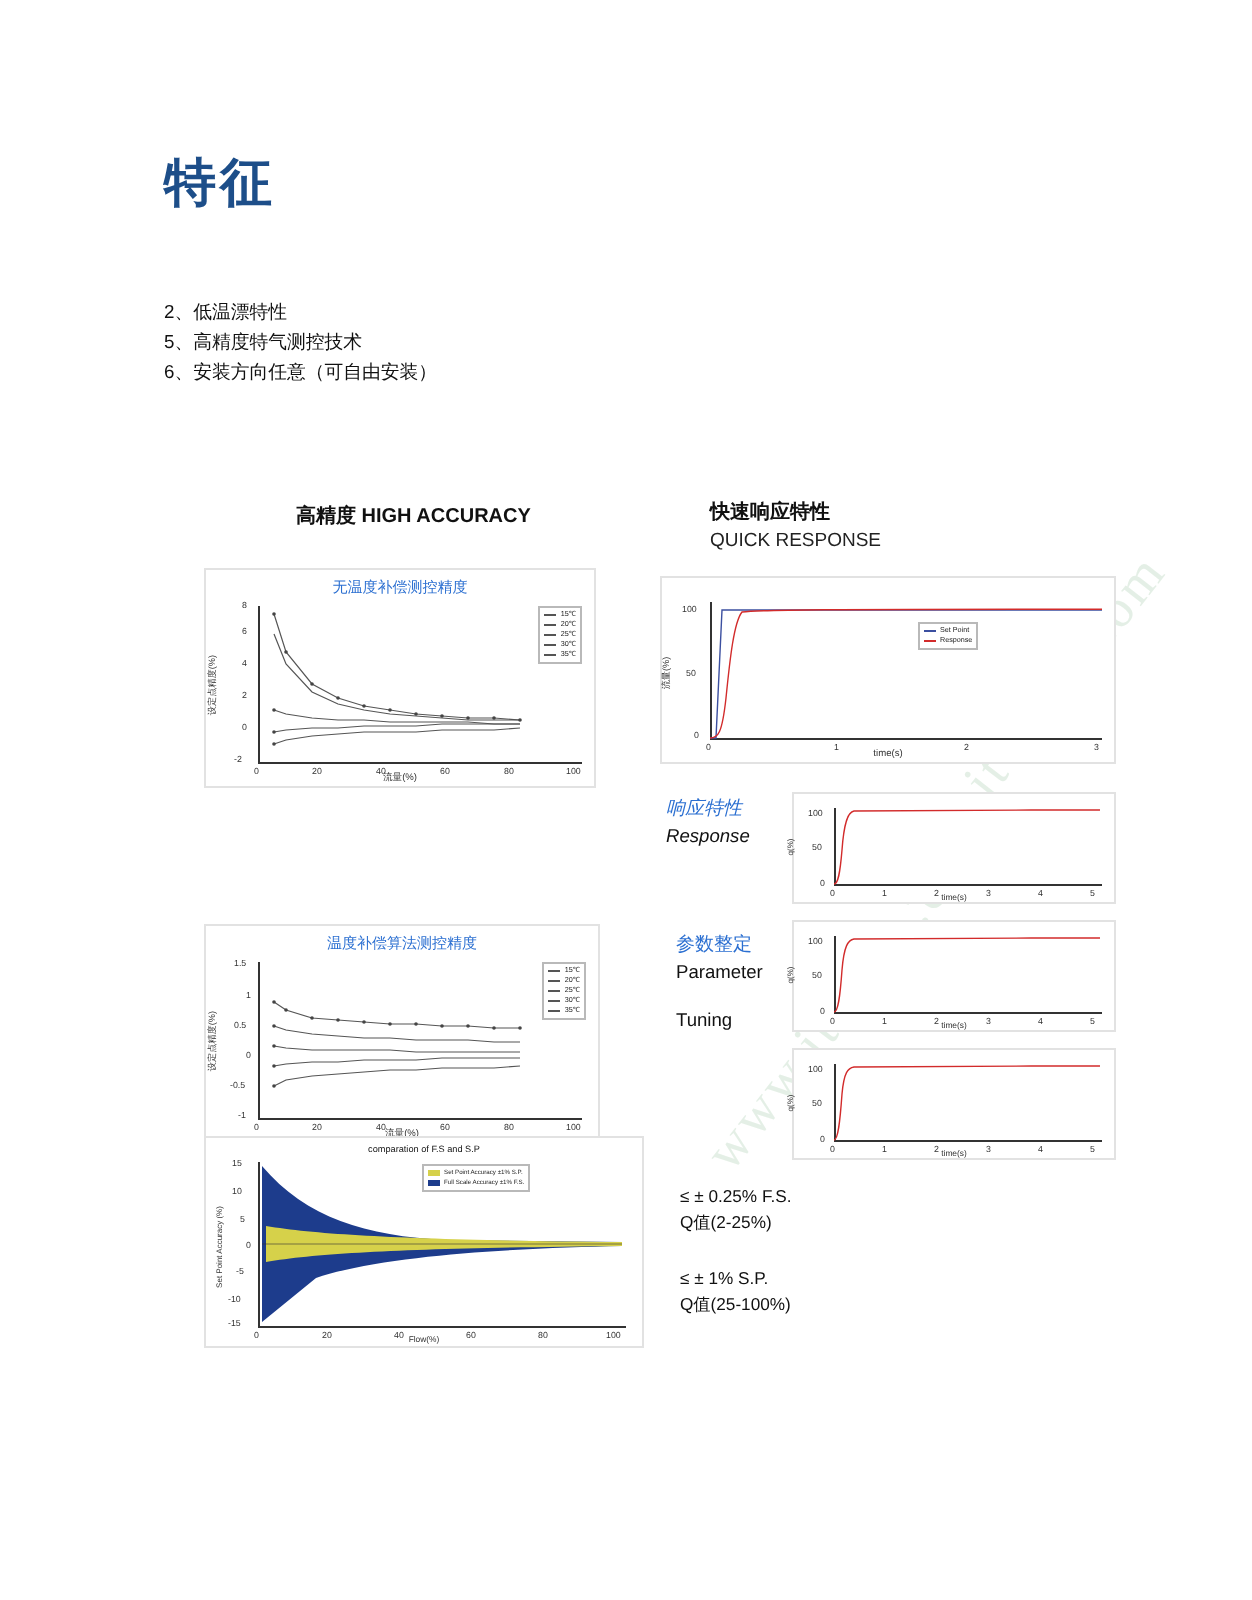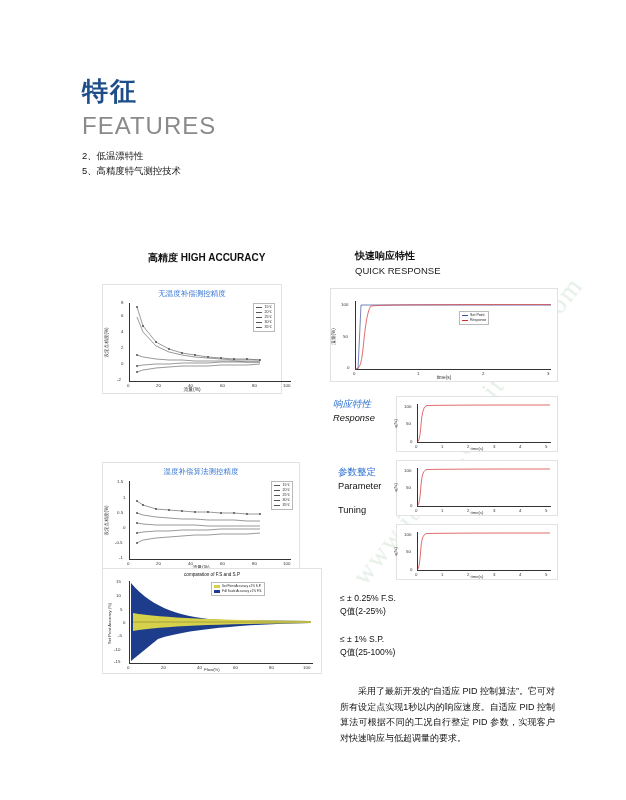--- a/index.html
+++ b/index.html
@@ -166,32 +166,32 @@
 <body>
 
 <div class="page">
 
   <div class="watermark">
     <div class="wm-text wm1">www.jt-auto.com</div>
     <div class="wm-text wm2">www.jt-auto.com</div>
   </div>
 
   <div class="title-cn">特征</div>
-  <div class="title-en">FEATURES</div>
 
   <ul class="features" style="margin:0;padding:0;">
     <li>2、低温漂特性</li>
     <li>5、高精度特气测控技术</li>
+    <li>6、安装方向任意（可自由安装）</li>
   </ul>
 
   <div class="col-head left">高精度 HIGH ACCURACY</div>
   <div class="col-head right-cn">快速响应特性</div>
   <div class="col-head right-en">QUICK RESPONSE</div>
 
-  <div class="chart" style="left:102px; top:284px; width:180px; height:110px;">
+  <div class="chart" style="left:102px; top:284px; width:196px; height:110px;">
     <div class="plot-title" style="top:4px;">无温度补偿测控精度</div>
     <div class="axis-label-y" style="left:-12px; top:55px;">设定点精度(%)</div>
     <div class="axis-label-x" style="bottom:1px;">流量(%)</div>
 
     <div class="axes-line" style="left:26px; top:18px; width:0.7px; height:78px;"></div>
     <div class="axes-line" style="left:26px; top:96px; width:162px; height:0.7px;"></div>
 
     <div class="tick" style="left:14px; top:92px;">-2</div>
     <div class="tick" style="left:18px; top:76px;">0</div>
     <div class="tick" style="left:18px; top:60px;">2</div>
@@ -471,15 +471,14 @@
 
   <div class="annot" style="left:340px; top:592px;">
     <div>≤ ± 0.25% F.S.</div>
     <div>Q值(2-25%)</div>
   </div>
   <div class="annot" style="left:340px; top:633px;">
     <div>≤ ± 1% S.P.</div>
     <div>Q值(25-100%)</div>
   </div>
 
-  <div class="para para-right">　　采用了最新开发的“自适应 PID 控制算法”。它可对所有设定点实现1秒以内的响应速度。自适应 PID 控制算法可根据不同的工况自行整定 PID 参数，实现客户对快速响应与低超调量的要求。</div>
 
 </div>
 
 </body></html>

